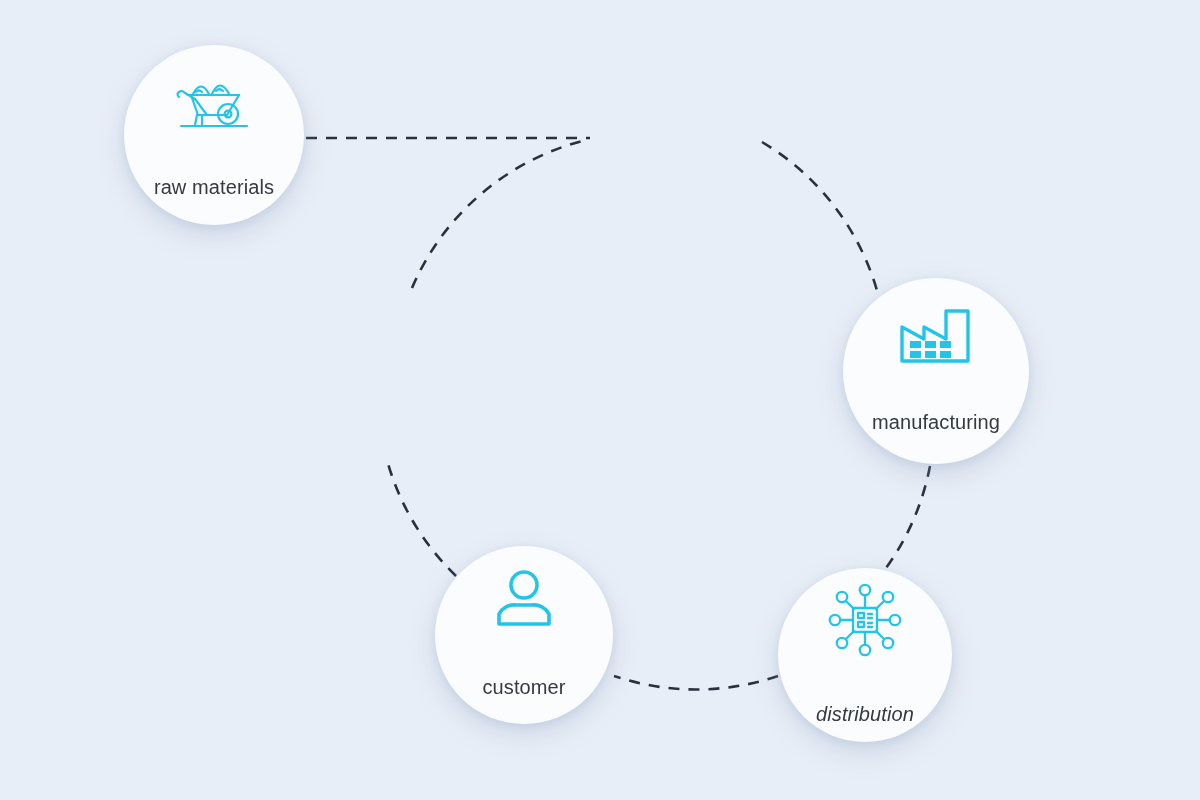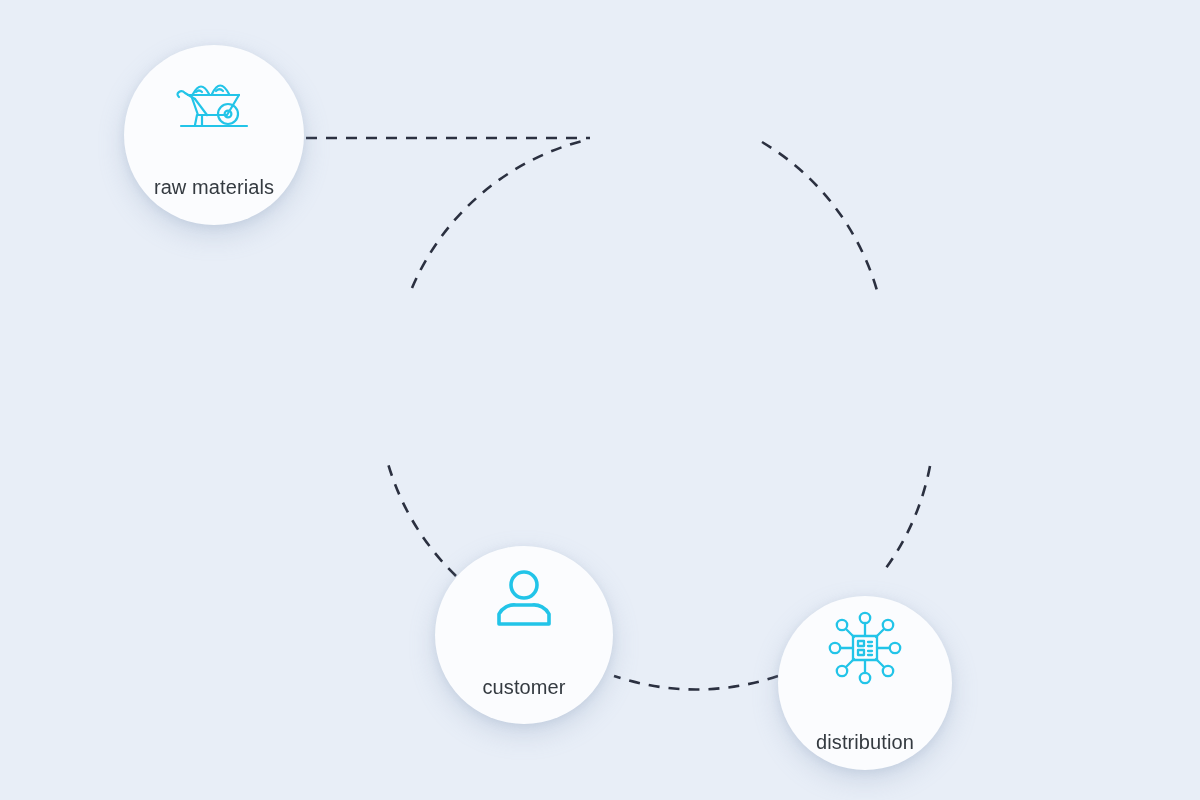--- a/index.html
+++ b/index.html
@@ -85,22 +85,38 @@
         <path d="M31 45 L31 55"></path>
         <circle cx="57" cy="44" r="10"></circle>
         <circle cx="57" cy="44" r="3.4"></circle>
         <path d="M10 56 H76"></path>
       </svg>
     </span>
     <span class="label">raw materials</span>
   </div>
 
 
+  <div class="node" style="left:843px; top:278px; width:186px; height:186px;">
+    <span class="icon" style="margin-bottom:10px;">
+      <svg width="76" height="56" viewBox="0 0 76 56" fill="none" stroke="#22c4e8" stroke-width="3.4" stroke-linejoin="round" stroke-linecap="round">
+        <path d="M4 54 V20 L26 32 V20 L48 32 V4 H70 V54 Z"></path>
+        <g fill="#22c4e8" stroke="none">
+          <rect x="12" y="34" width="11" height="7"></rect>
+          <rect x="27" y="34" width="11" height="7"></rect>
+          <rect x="42" y="34" width="11" height="7"></rect>
+          <rect x="12" y="44" width="11" height="7"></rect>
+          <rect x="27" y="44" width="11" height="7"></rect>
+          <rect x="42" y="44" width="11" height="7"></rect>
+        </g>
+      </svg>
+    </span>
+    <span class="label">manufacturing</span>
+  </div>
 
-  <div class="node" style="left:778px; top:596px; width:174px; height:174px;">
+  <div class="node" style="left:778px; top:568px; width:174px; height:174px;font-style:italic;">
     <span class="icon" style="margin-bottom:8px;">
       <svg width="76" height="74" viewBox="0 0 76 74" fill="none" stroke="#22c4e8" stroke-width="2.3" stroke-linecap="round" stroke-linejoin="round">
         <path d="M38 12 V24 M38 50 V62 M14 37 H26 M50 37 H62"></path>
         <path d="M19 18 L27 26 M57 18 L49 26 M19 56 L27 48 M57 56 L49 48"></path>
         <rect x="26" y="25" width="24" height="24"></rect>
         <path d="M31 30 h6 v5 h-6 z"></path>
         <path d="M31 39 h6 v5 h-6 z"></path>
         <path d="M41 31 h4 M41 35 h4 M41 40 h4 M41 44 h4"></path>
         <circle cx="38" cy="7" r="5.2"></circle>
         <circle cx="38" cy="67" r="5.2"></circle>

